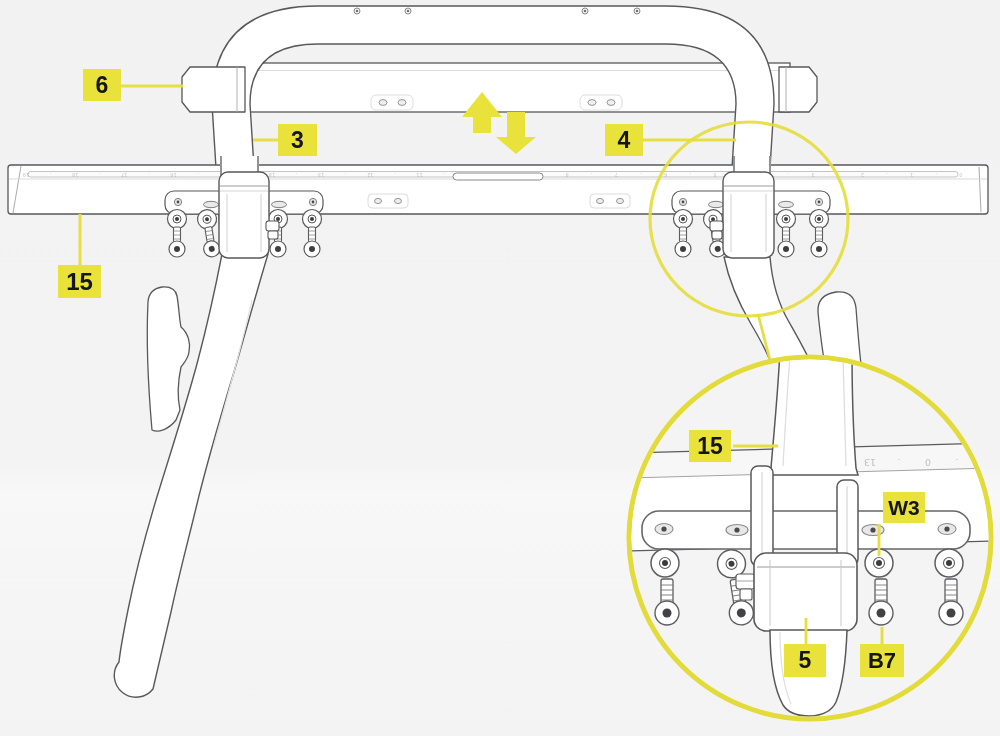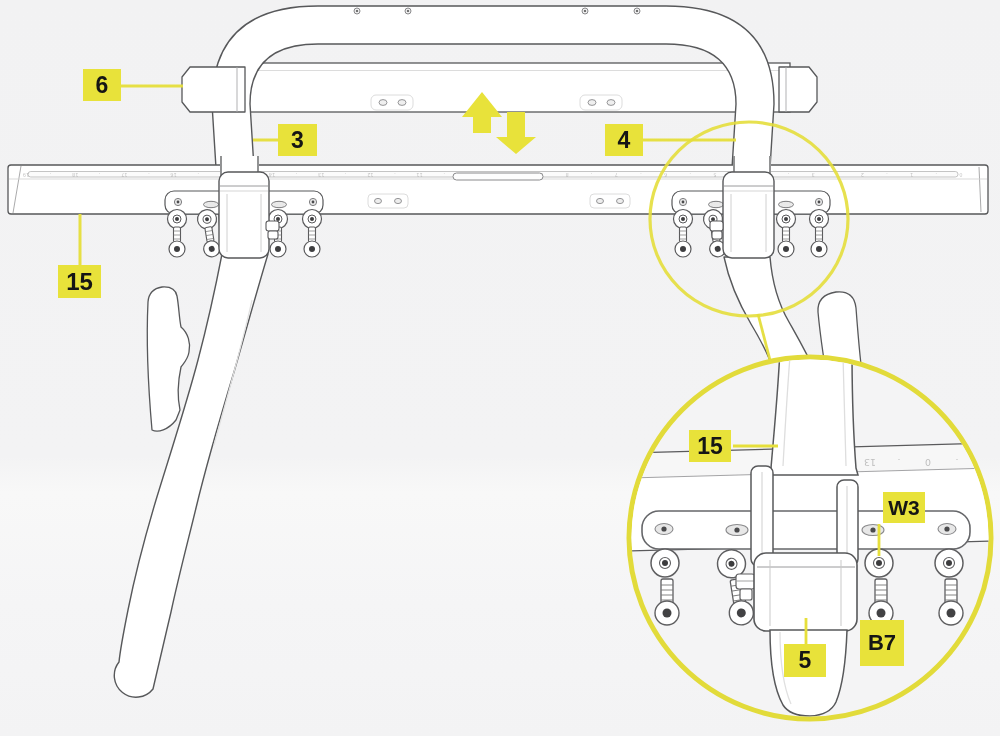--- a/index.html
+++ b/index.html
@@ -411,14 +411,14 @@
   </g>
 </svg>
 
 <div class="lbl" style="left:83px;top:69px;width:38px;height:32px;">6</div>
 <div class="lbl" style="left:278px;top:124px;width:39px;height:32px;">3</div>
 <div class="lbl" style="left:605px;top:124px;width:38px;height:32px;">4</div>
 <div class="lbl" style="left:58px;top:265px;width:43px;height:33px;font-size:24px;">15</div>
 <div class="lbl" style="left:689px;top:430px;width:42px;height:32px;">15</div>
 <div class="lbl" style="left:859px;top:492px;width:42px;height:31px;font-size:21px;margin-left:24px;">W3</div>
 <div class="lbl" style="left:784px;top:644px;width:42px;height:33px;">5</div>
-<div class="lbl" style="left:860px;top:620px;width:44px;height:46px;font-size:22px;">B7</div>
+<div class="lbl" style="left:860px;top:644px;width:44px;height:33px;font-size:22px;">B7</div>
 </div>
 
 </body></html>

